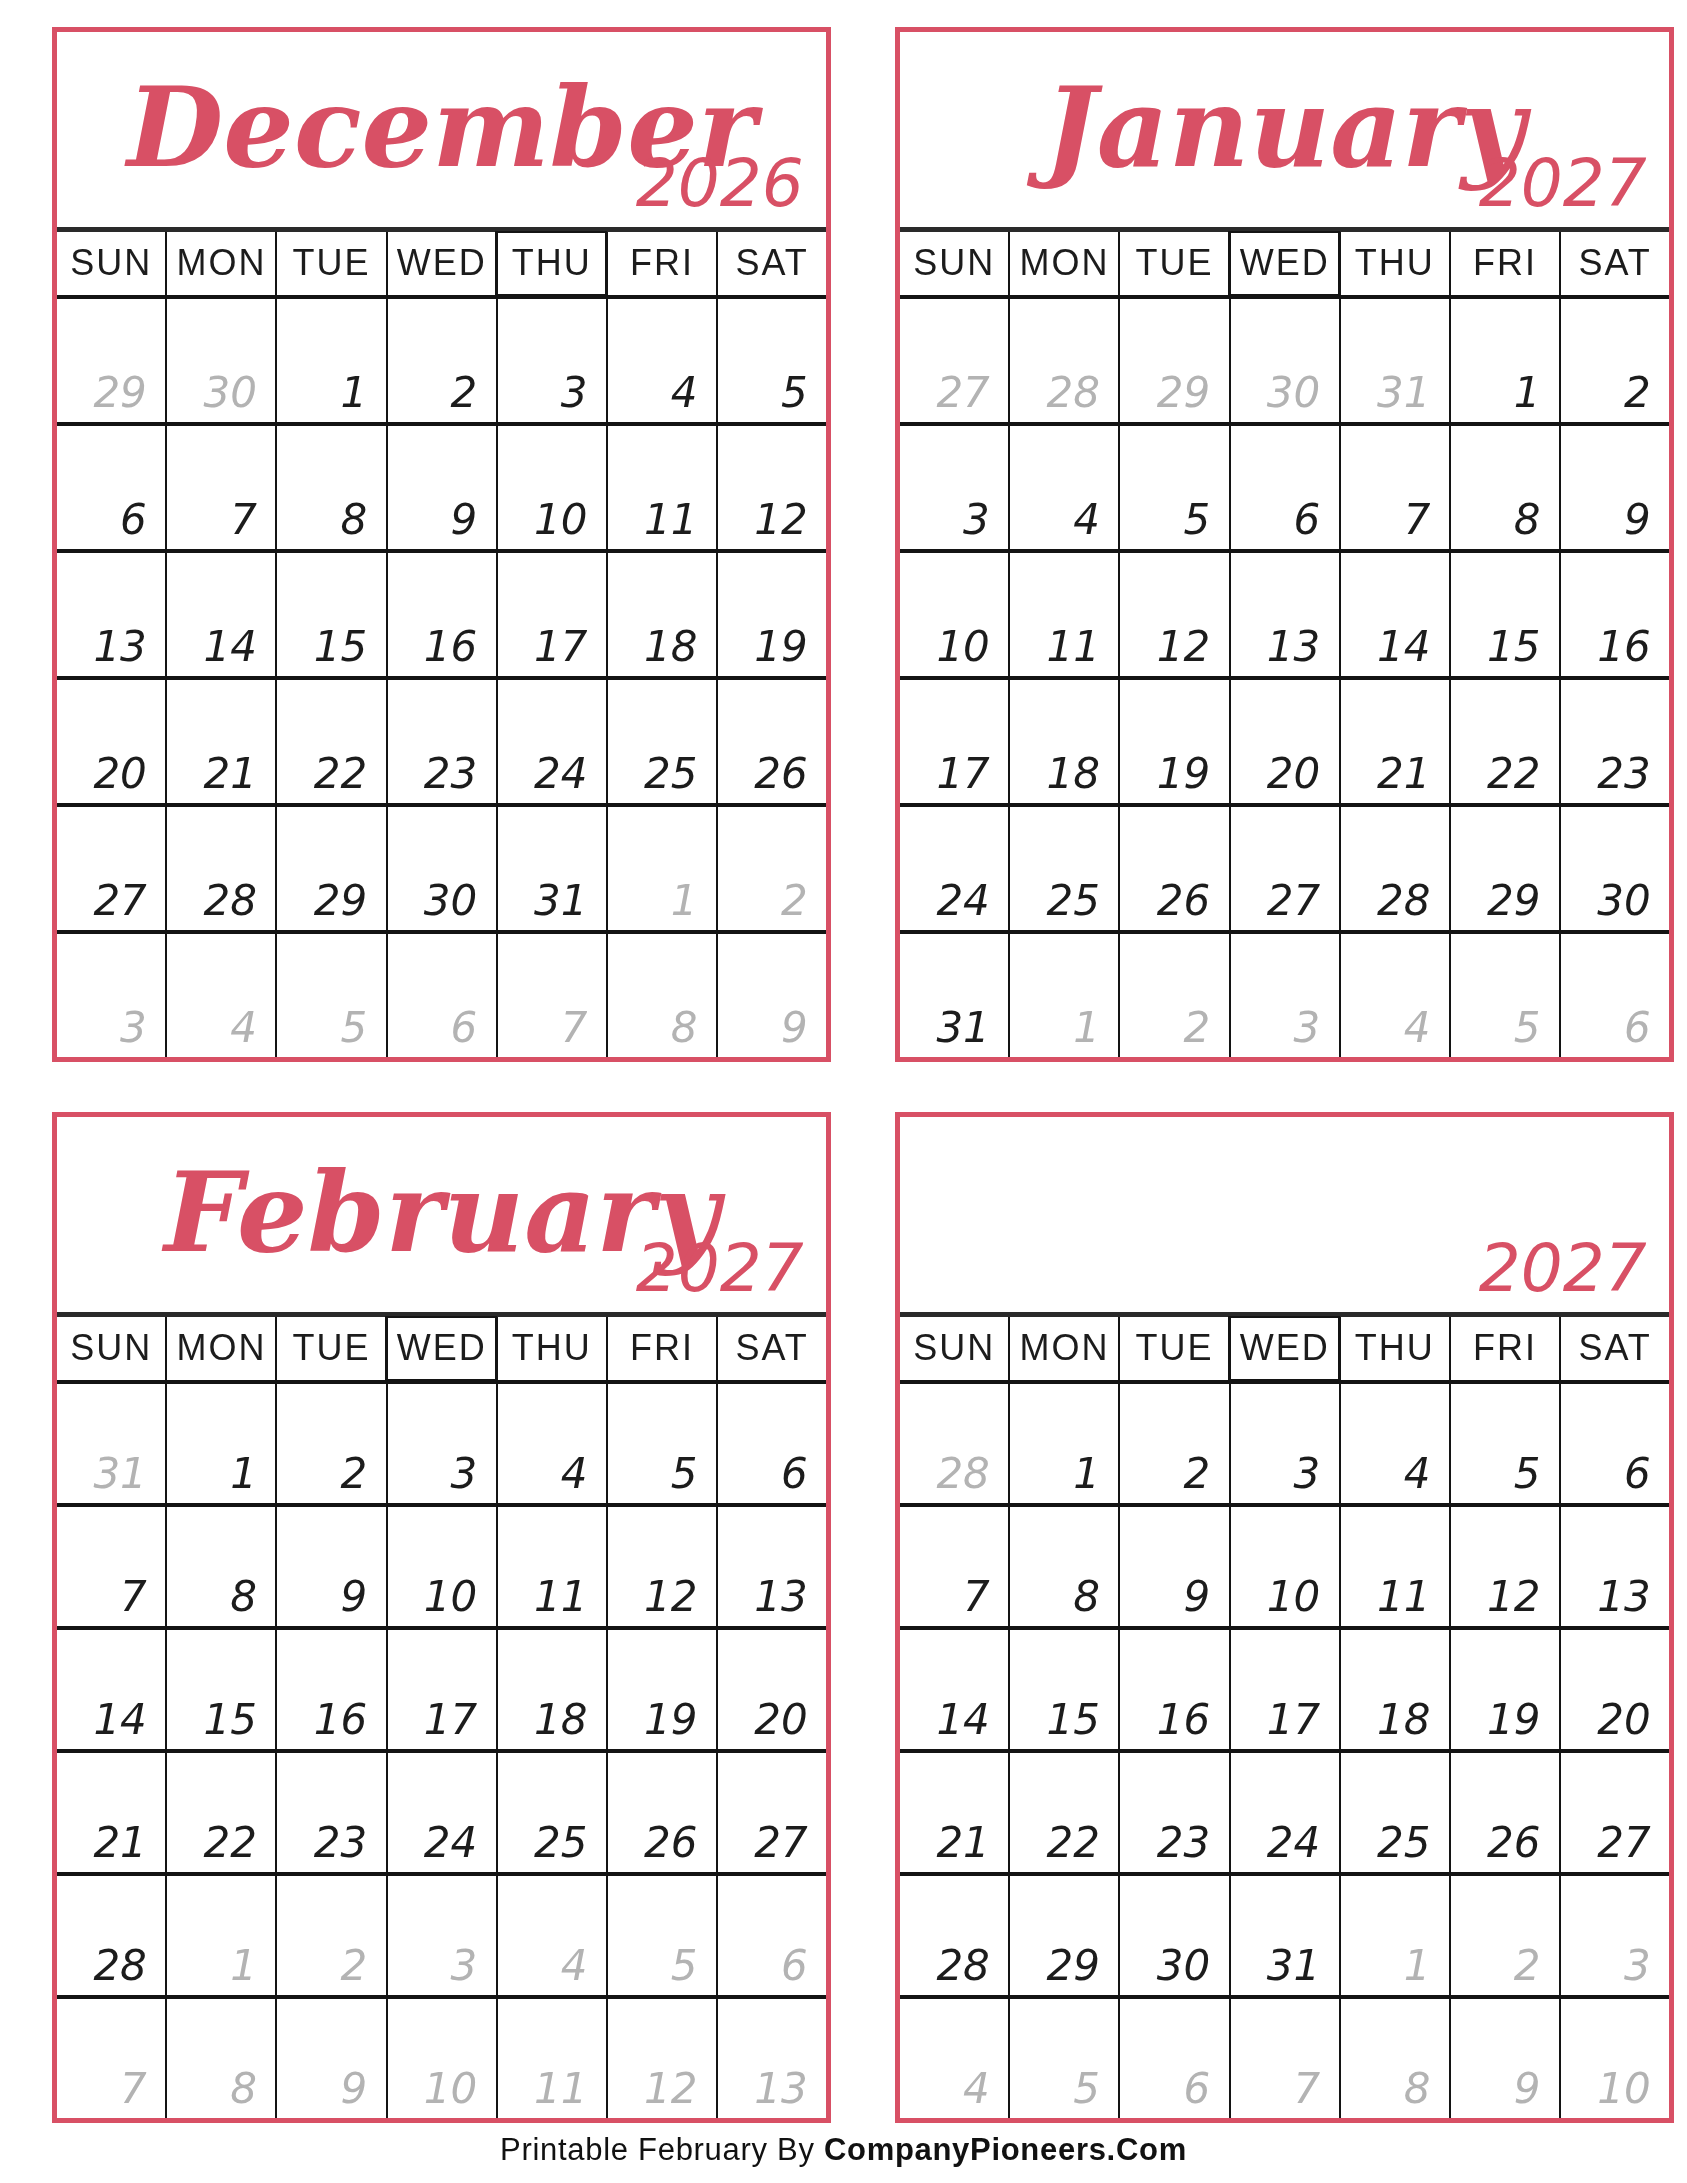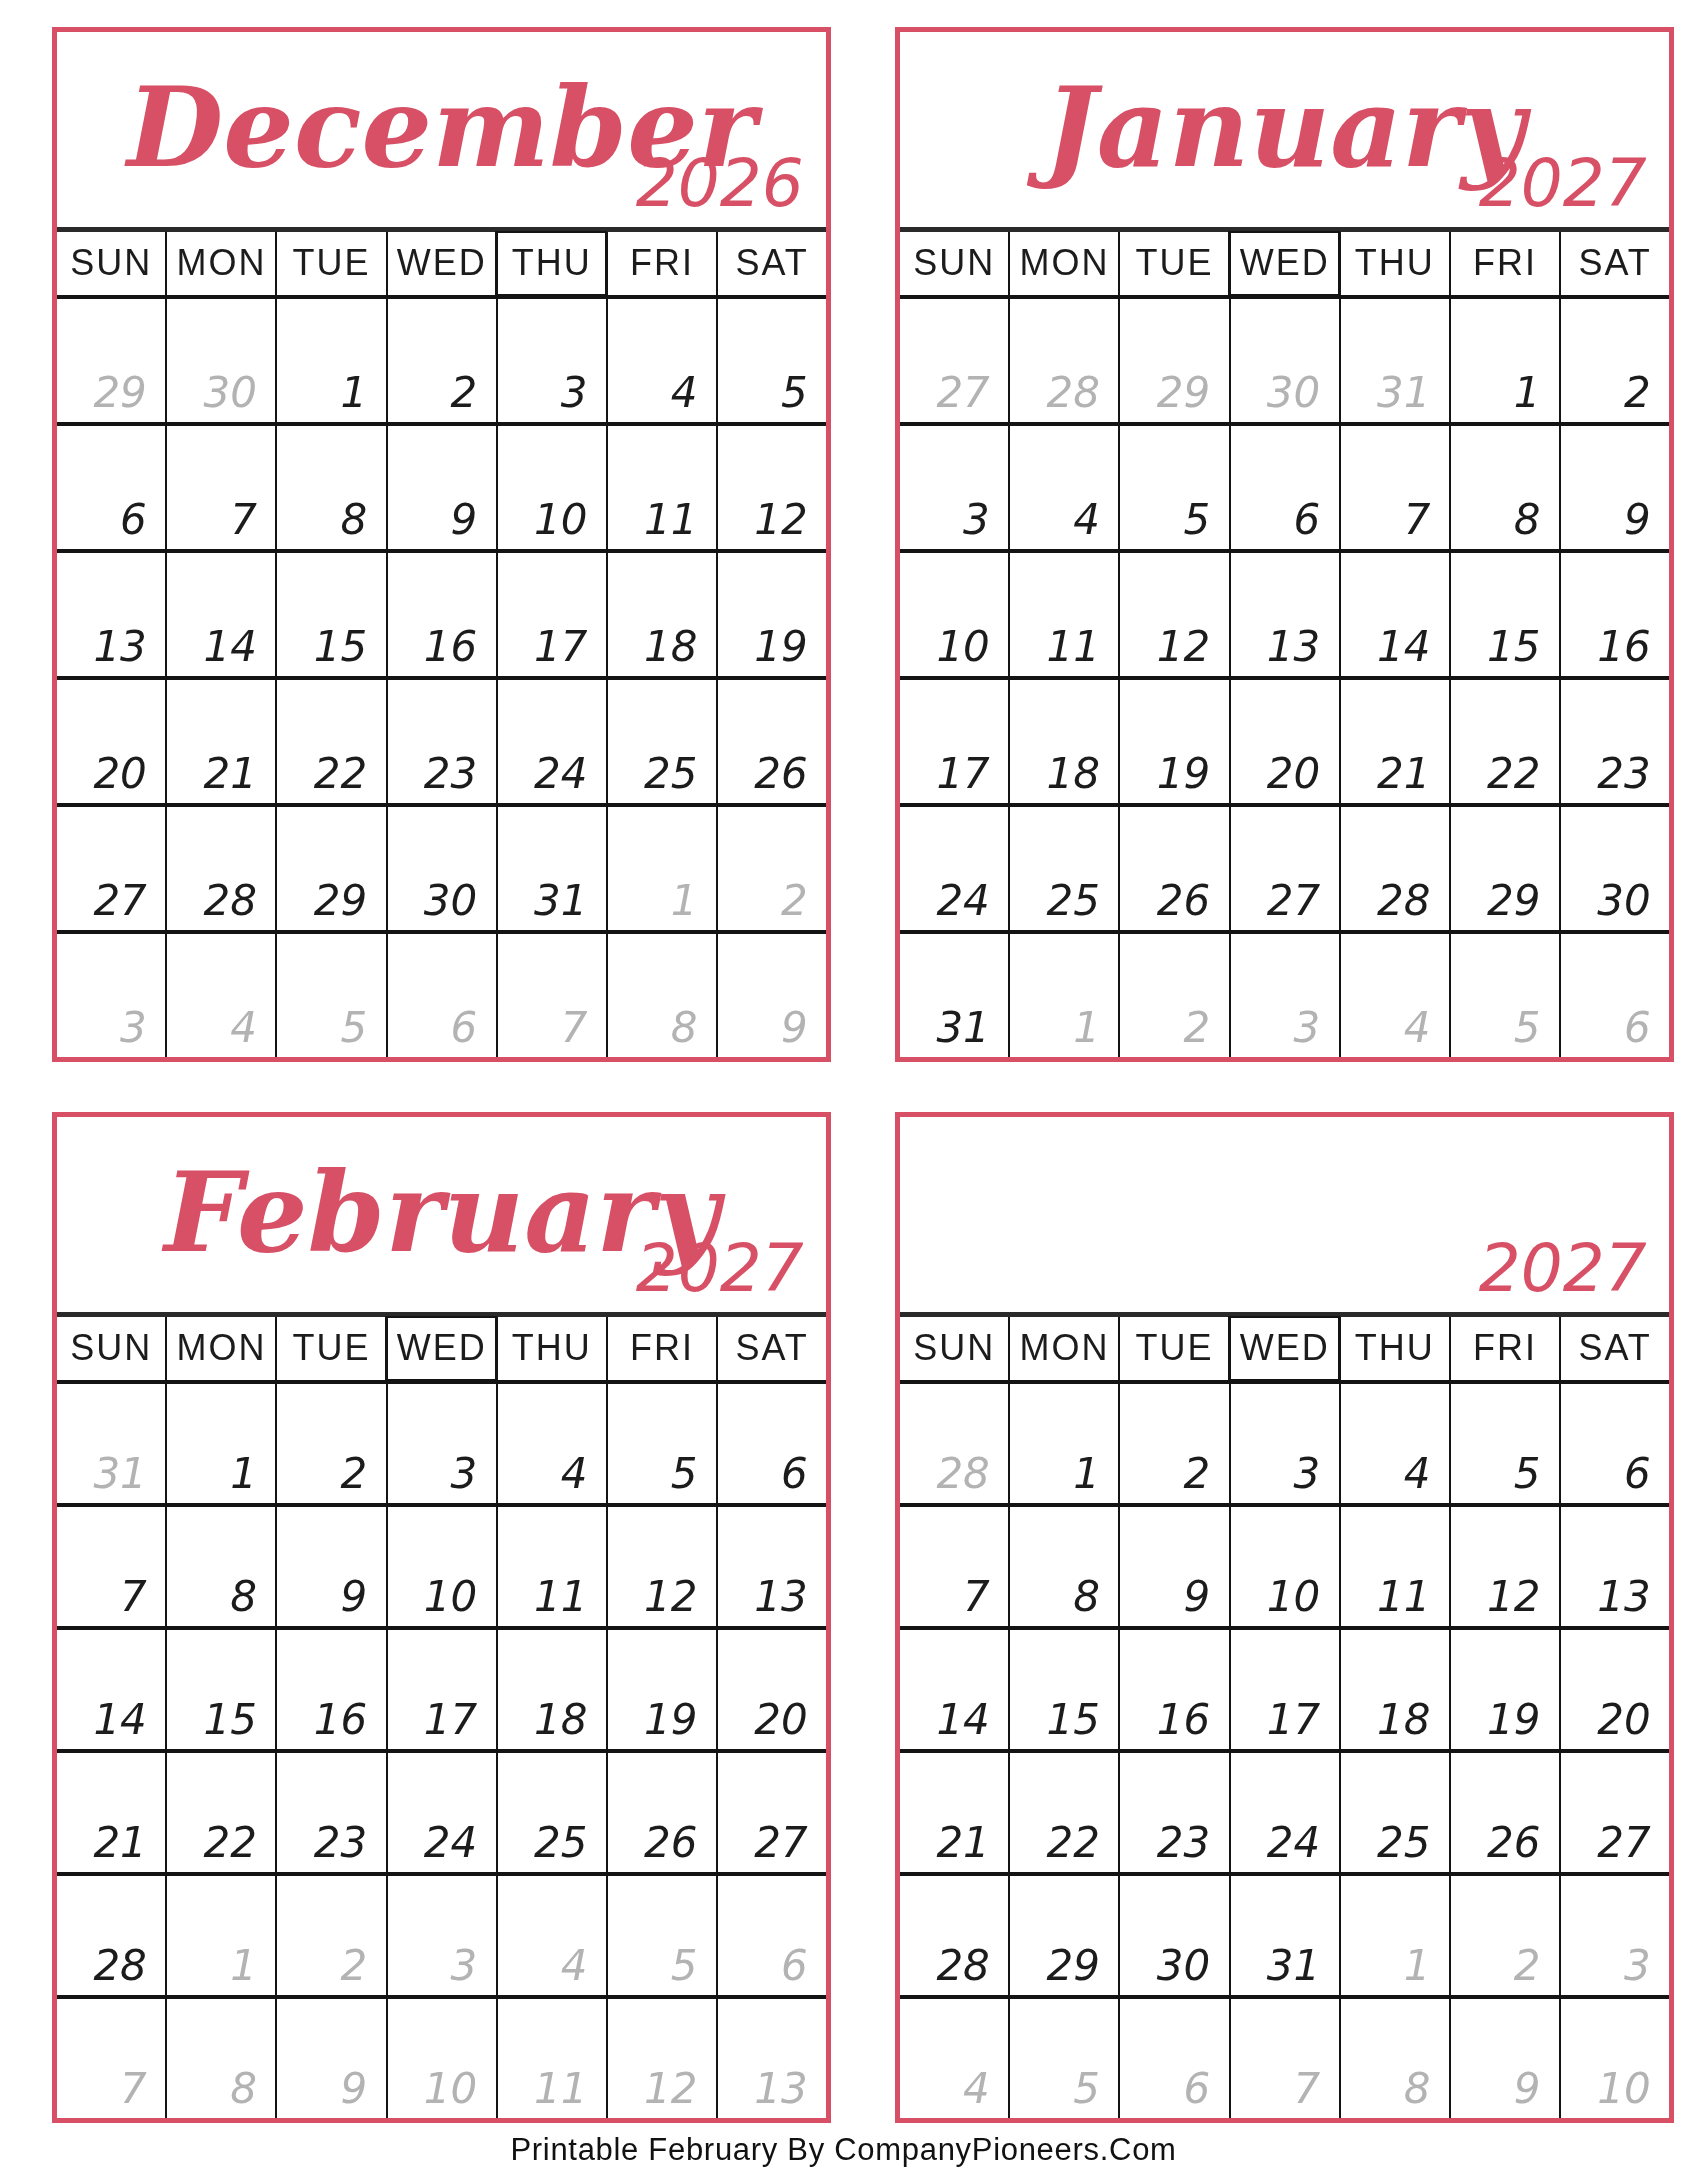--- a/index.html
+++ b/index.html
@@ -82,21 +82,21 @@
     font-size:42px;line-height:1;
     color:var(--day-black);
   }
   .day-cell.muted .day-number{color:var(--day-gray);}
   .footer{
     position:absolute;left:0;top:2132px;width:1687px;
     text-align:center;
     font-size:31px;color:#111;
     letter-spacing:0.7px;
   }
-  .footer .brand{font-weight:normal;margin-top:44px;}
+  .footer .brand{font-weight:bold;margin-top:44px;}
 </style>
 </head>
 <body>
 
 <div class="page">
   <div class="cal-grid">
       <section class="calendar">
     <div class="title-area">
       <h2 class="month-title">December</h2>
       <div class="year-label">2026</div>

